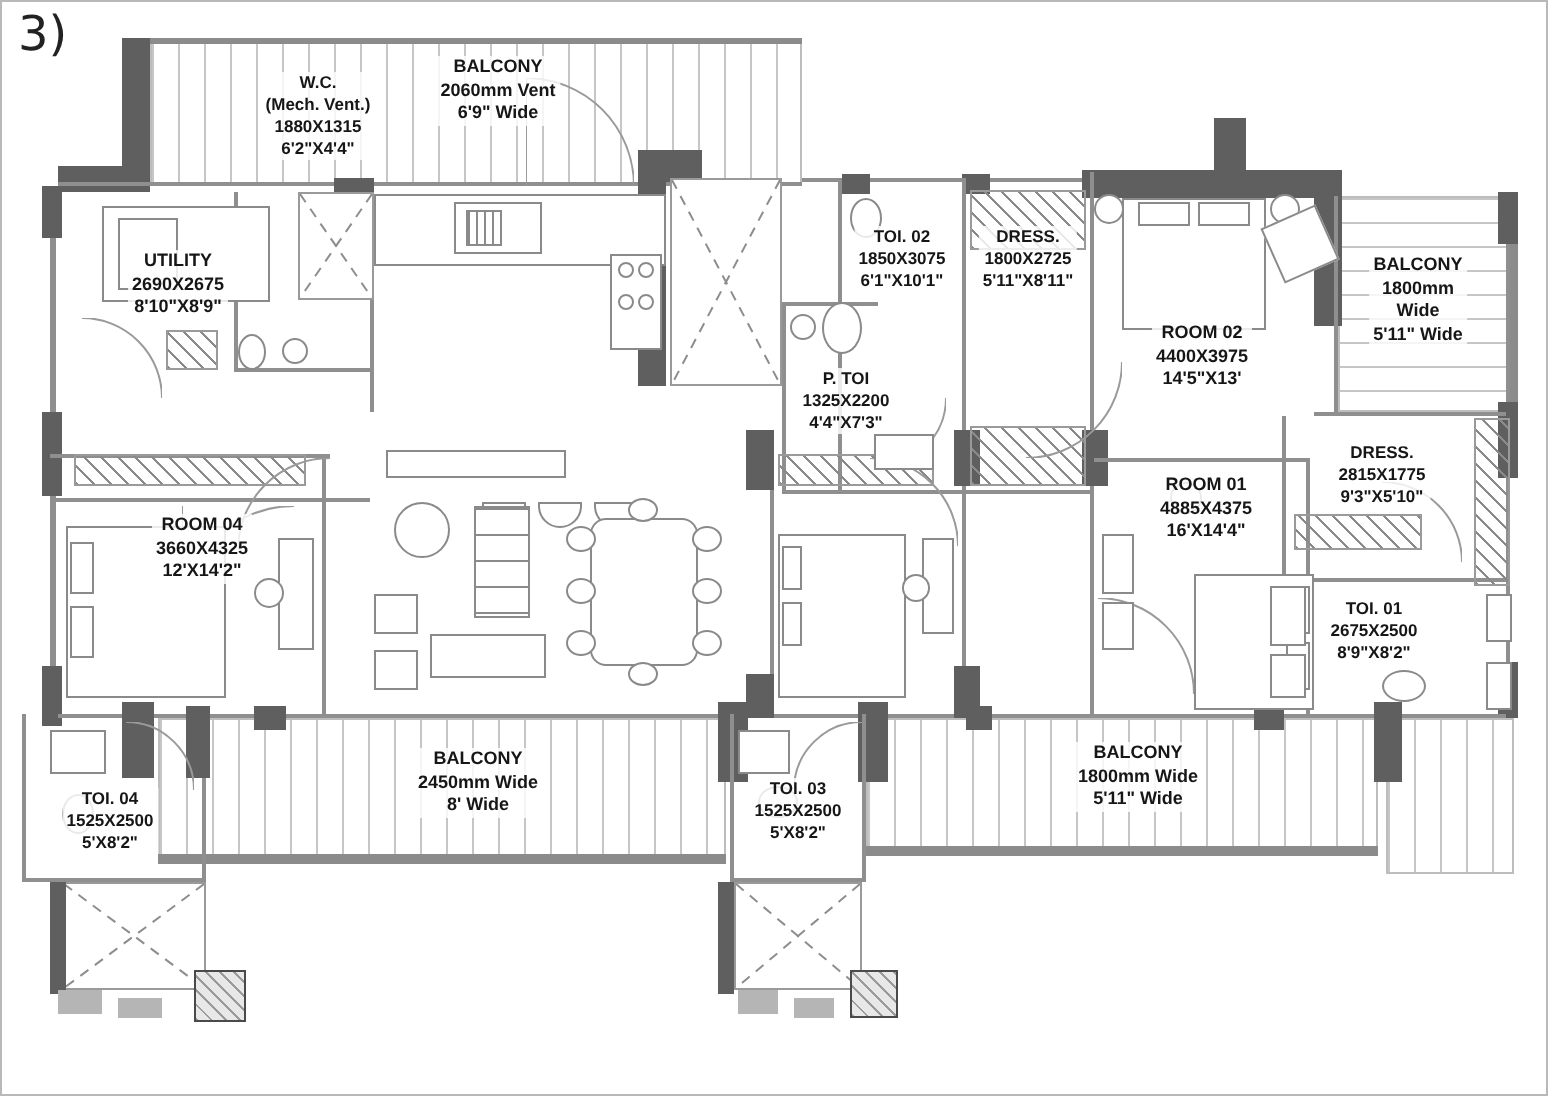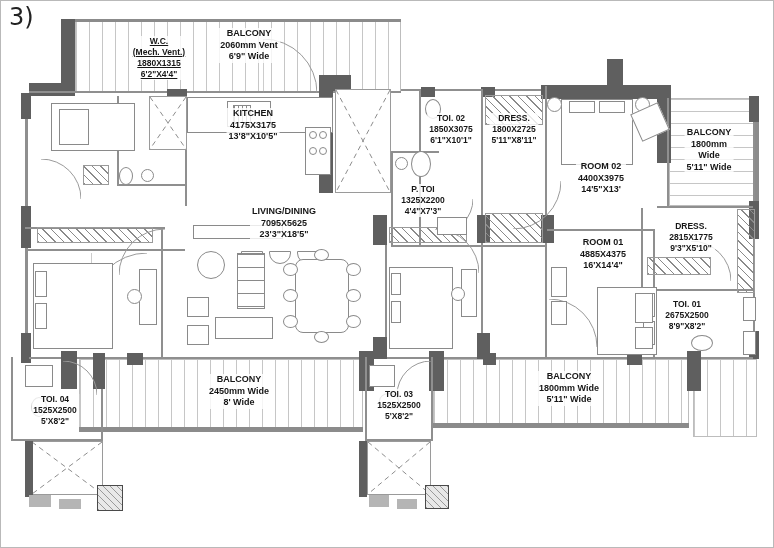--- a/index.html
+++ b/index.html
@@ -247,35 +247,35 @@
   <div class="furn" style="left:634px;top:292px;width:18px;height:30px;"></div>
   <div class="furn" style="left:634px;top:326px;width:18px;height:22px;"></div>
   <div class="furn oval" style="left:690px;top:334px;width:22px;height:16px;"></div>
   <div class="furn" style="left:742px;top:296px;width:13px;height:24px;"></div>
   <div class="furn" style="left:742px;top:330px;width:13px;height:24px;"></div>
   <div class="furn" style="left:24px;top:364px;width:28px;height:22px;"></div>
   <div class="furn oval" style="left:30px;top:396px;width:16px;height:20px;"></div>
   <div class="furn" style="left:368px;top:364px;width:26px;height:22px;"></div>
   <div class="furn oval" style="left:378px;top:392px;width:20px;height:16px;"></div>
 
-  <div class="lbl small" style="left:158px;top:35px;text-decoration:underline;">
+  <div class="lbl small" style="left:158px;top:35px;">
     <div>W.C.</div>
     <div>(Mech. Vent.)</div>
     <div>1880X1315</div>
     <div>6'2"X4'4"</div>
   </div>
   <div class="lbl" style="left:248px;top:27px;">
     <div>BALCONY</div>
     <div>2060mm Vent</div>
     <div>6'9" Wide</div>
   </div>
-  <div class="lbl" style="left:252px;top:107px;">
-    <div>KITCHEN</div>
-    <div>4175X3175</div>
-    <div>13'8"X10'5"</div>
+  <div class="lbl" style="left:88px;top:124px;">
+    <div>UTILITY</div>
+    <div>2690X2675</div>
+    <div>8'10"X8'9"</div>
   </div>
   <div class="lbl small" style="left:450px;top:112px;">
     <div>TOI. 02</div>
     <div>1850X3075</div>
     <div>6'1"X10'1"</div>
   </div>
   <div class="lbl small" style="left:513px;top:112px;">
     <div>DRESS.</div>
     <div>1800X2725</div>
     <div>5'11"X8'11"</div>
@@ -289,24 +289,24 @@
     <div>ROOM 02</div>
     <div>4400X3975</div>
     <div>14'5"X13'</div>
   </div>
   <div class="lbl" style="left:708px;top:126px;">
     <div>BALCONY</div>
     <div>1800mm</div>
     <div>Wide</div>
     <div>5'11" Wide</div>
   </div>
-  <div class="lbl" style="left:283px;top:205px;">
-    <div>LIVING/DINING</div>
-    <div>7095X5625</div>
-    <div>23'3"X18'5"</div>
+  <div class="lbl" style="left:100px;top:256px;">
+    <div>ROOM 04</div>
+    <div>3660X4325</div>
+    <div>12'X14'2"</div>
   </div>
   <div class="lbl" style="left:602px;top:236px;">
     <div>ROOM 01</div>
     <div>4885X4375</div>
     <div>16'X14'4"</div>
   </div>
   <div class="lbl small" style="left:690px;top:220px;">
     <div>DRESS.</div>
     <div>2815X1775</div>
     <div>9'3"X5'10"</div>

